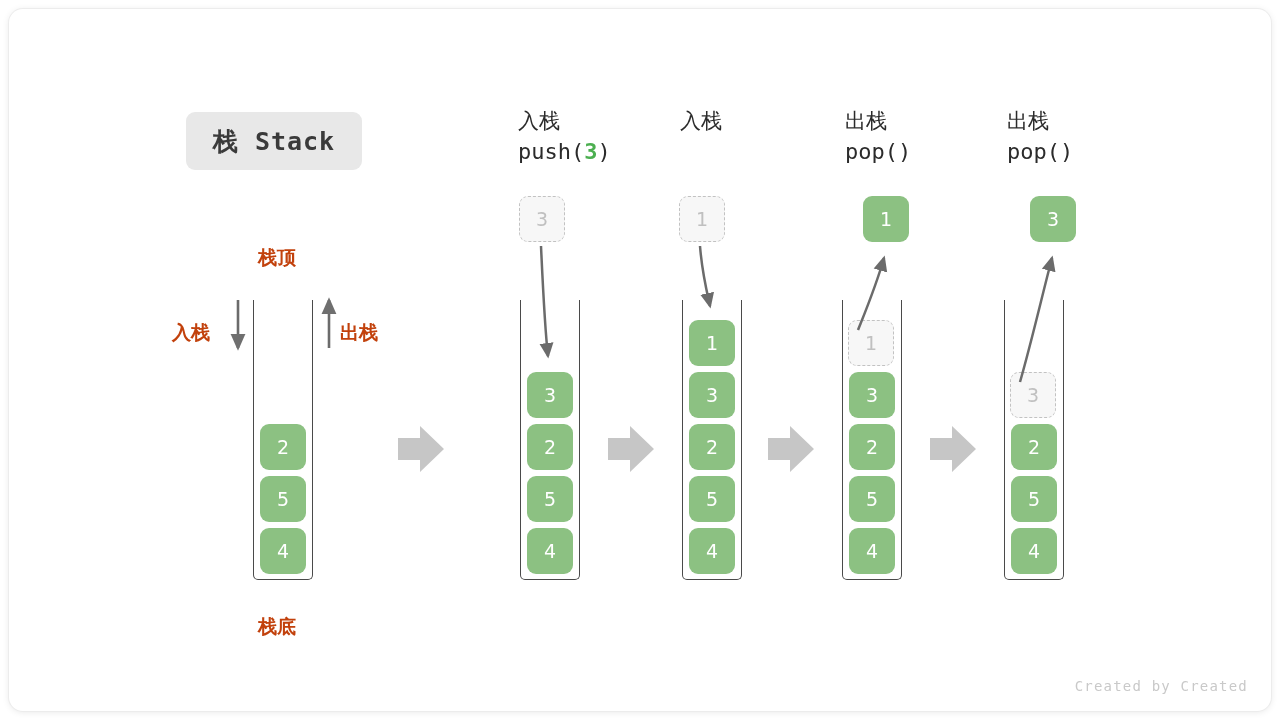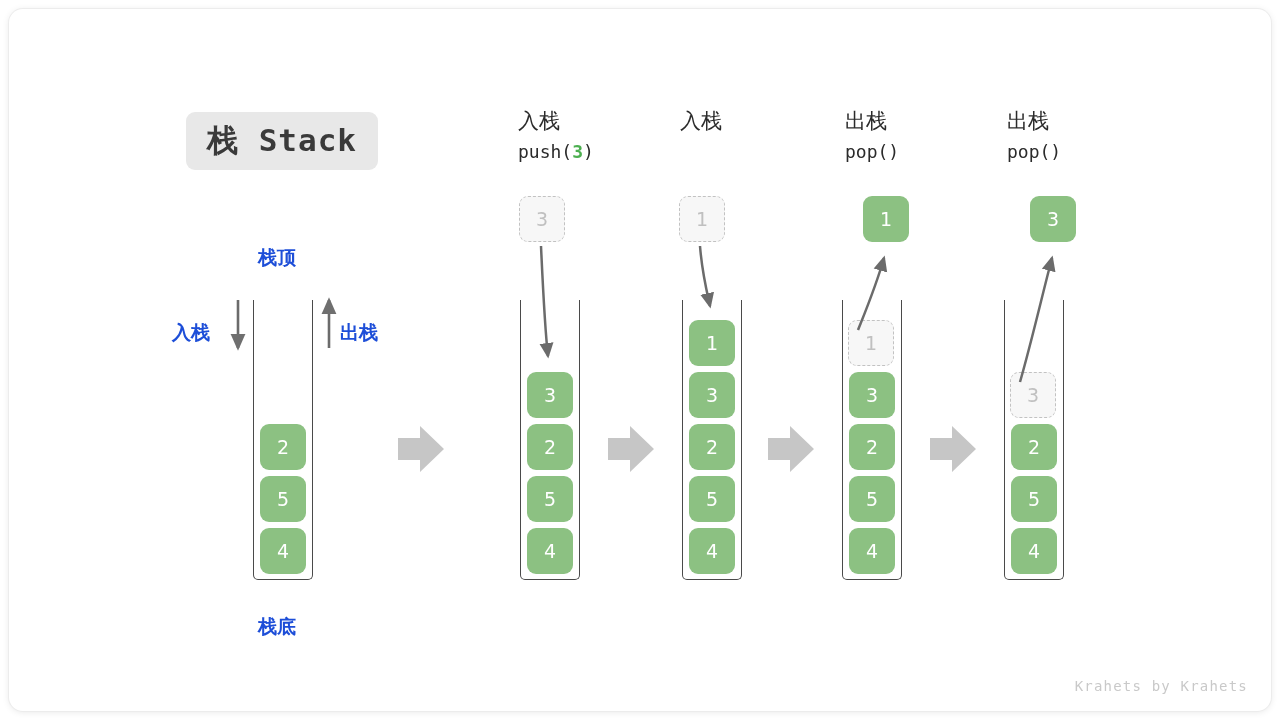--- a/index.html
+++ b/index.html
@@ -34,39 +34,39 @@
     left: 0; top: 0;
     width: 1280px;
     height: 720px;
   }
 
   
   .title-chip {
     position: absolute;
     left: 186px;
     top: 112px;
-    width: 192px;
+    width: 176px;
     height: 58px;
     background: #e8e8e8;
     border-radius: 9px;
     display: flex;
     align-items: center;
     justify-content: center;
     color: #3a3a3a;
-    font-size: 31px;
+    font-size: 25px;
     font-weight: bold;
     letter-spacing: 1px;
     font-family: "DejaVu Sans Mono", "Liberation Mono", monospace;
     white-space: pre;
   }
 
   
   .cn-label {
     position: absolute;
-    color: #1d4ed8;
+    color: #c2410c;
     font-size: 19px;
     font-weight: bold;
     font-family: "DejaVu Sans", "Liberation Sans", sans-serif;
     white-space: nowrap;
   }
 
   
   .col-head {
     position: absolute;
     width: 200px;
@@ -74,21 +74,21 @@
     color: #2b2b2b;
     white-space: nowrap;
   }
   .col-head .cn {
     font-size: 21px;
     font-family: "DejaVu Sans", "Liberation Sans", sans-serif;
     line-height: 30px;
     display: block;
   }
   .col-head .code {
-    font-size: 18px;
+    font-size: 22px;
     font-family: "DejaVu Sans Mono", "Liberation Mono", monospace;
     line-height: 32px;
     display: block;
     color: #2b2b2b;
   }
   .col-head .arg {
     color: #4caf50;
     font-weight: bold;
   }
 
@@ -259,15 +259,15 @@
         <path d="M608,438 L630,438 L630,426 L654,449 L630,472 L630,460 L608,460 z" fill="#c6c6c6"></path>
       </g>
       <g>
         <path d="M768,438 L790,438 L790,426 L814,449 L790,472 L790,460 L768,460 z" fill="#c6c6c6"></path>
       </g>
       <g>
         <path d="M930,438 L952,438 L952,426 L976,449 L952,472 L952,460 L930,460 z" fill="#c6c6c6"></path>
       </g>
     </svg>
 
-    <div class="watermark">Krahets by Krahets</div>
+    <div class="watermark">Created by Created</div>
   </div>
 </div>
 
 </body></html>

